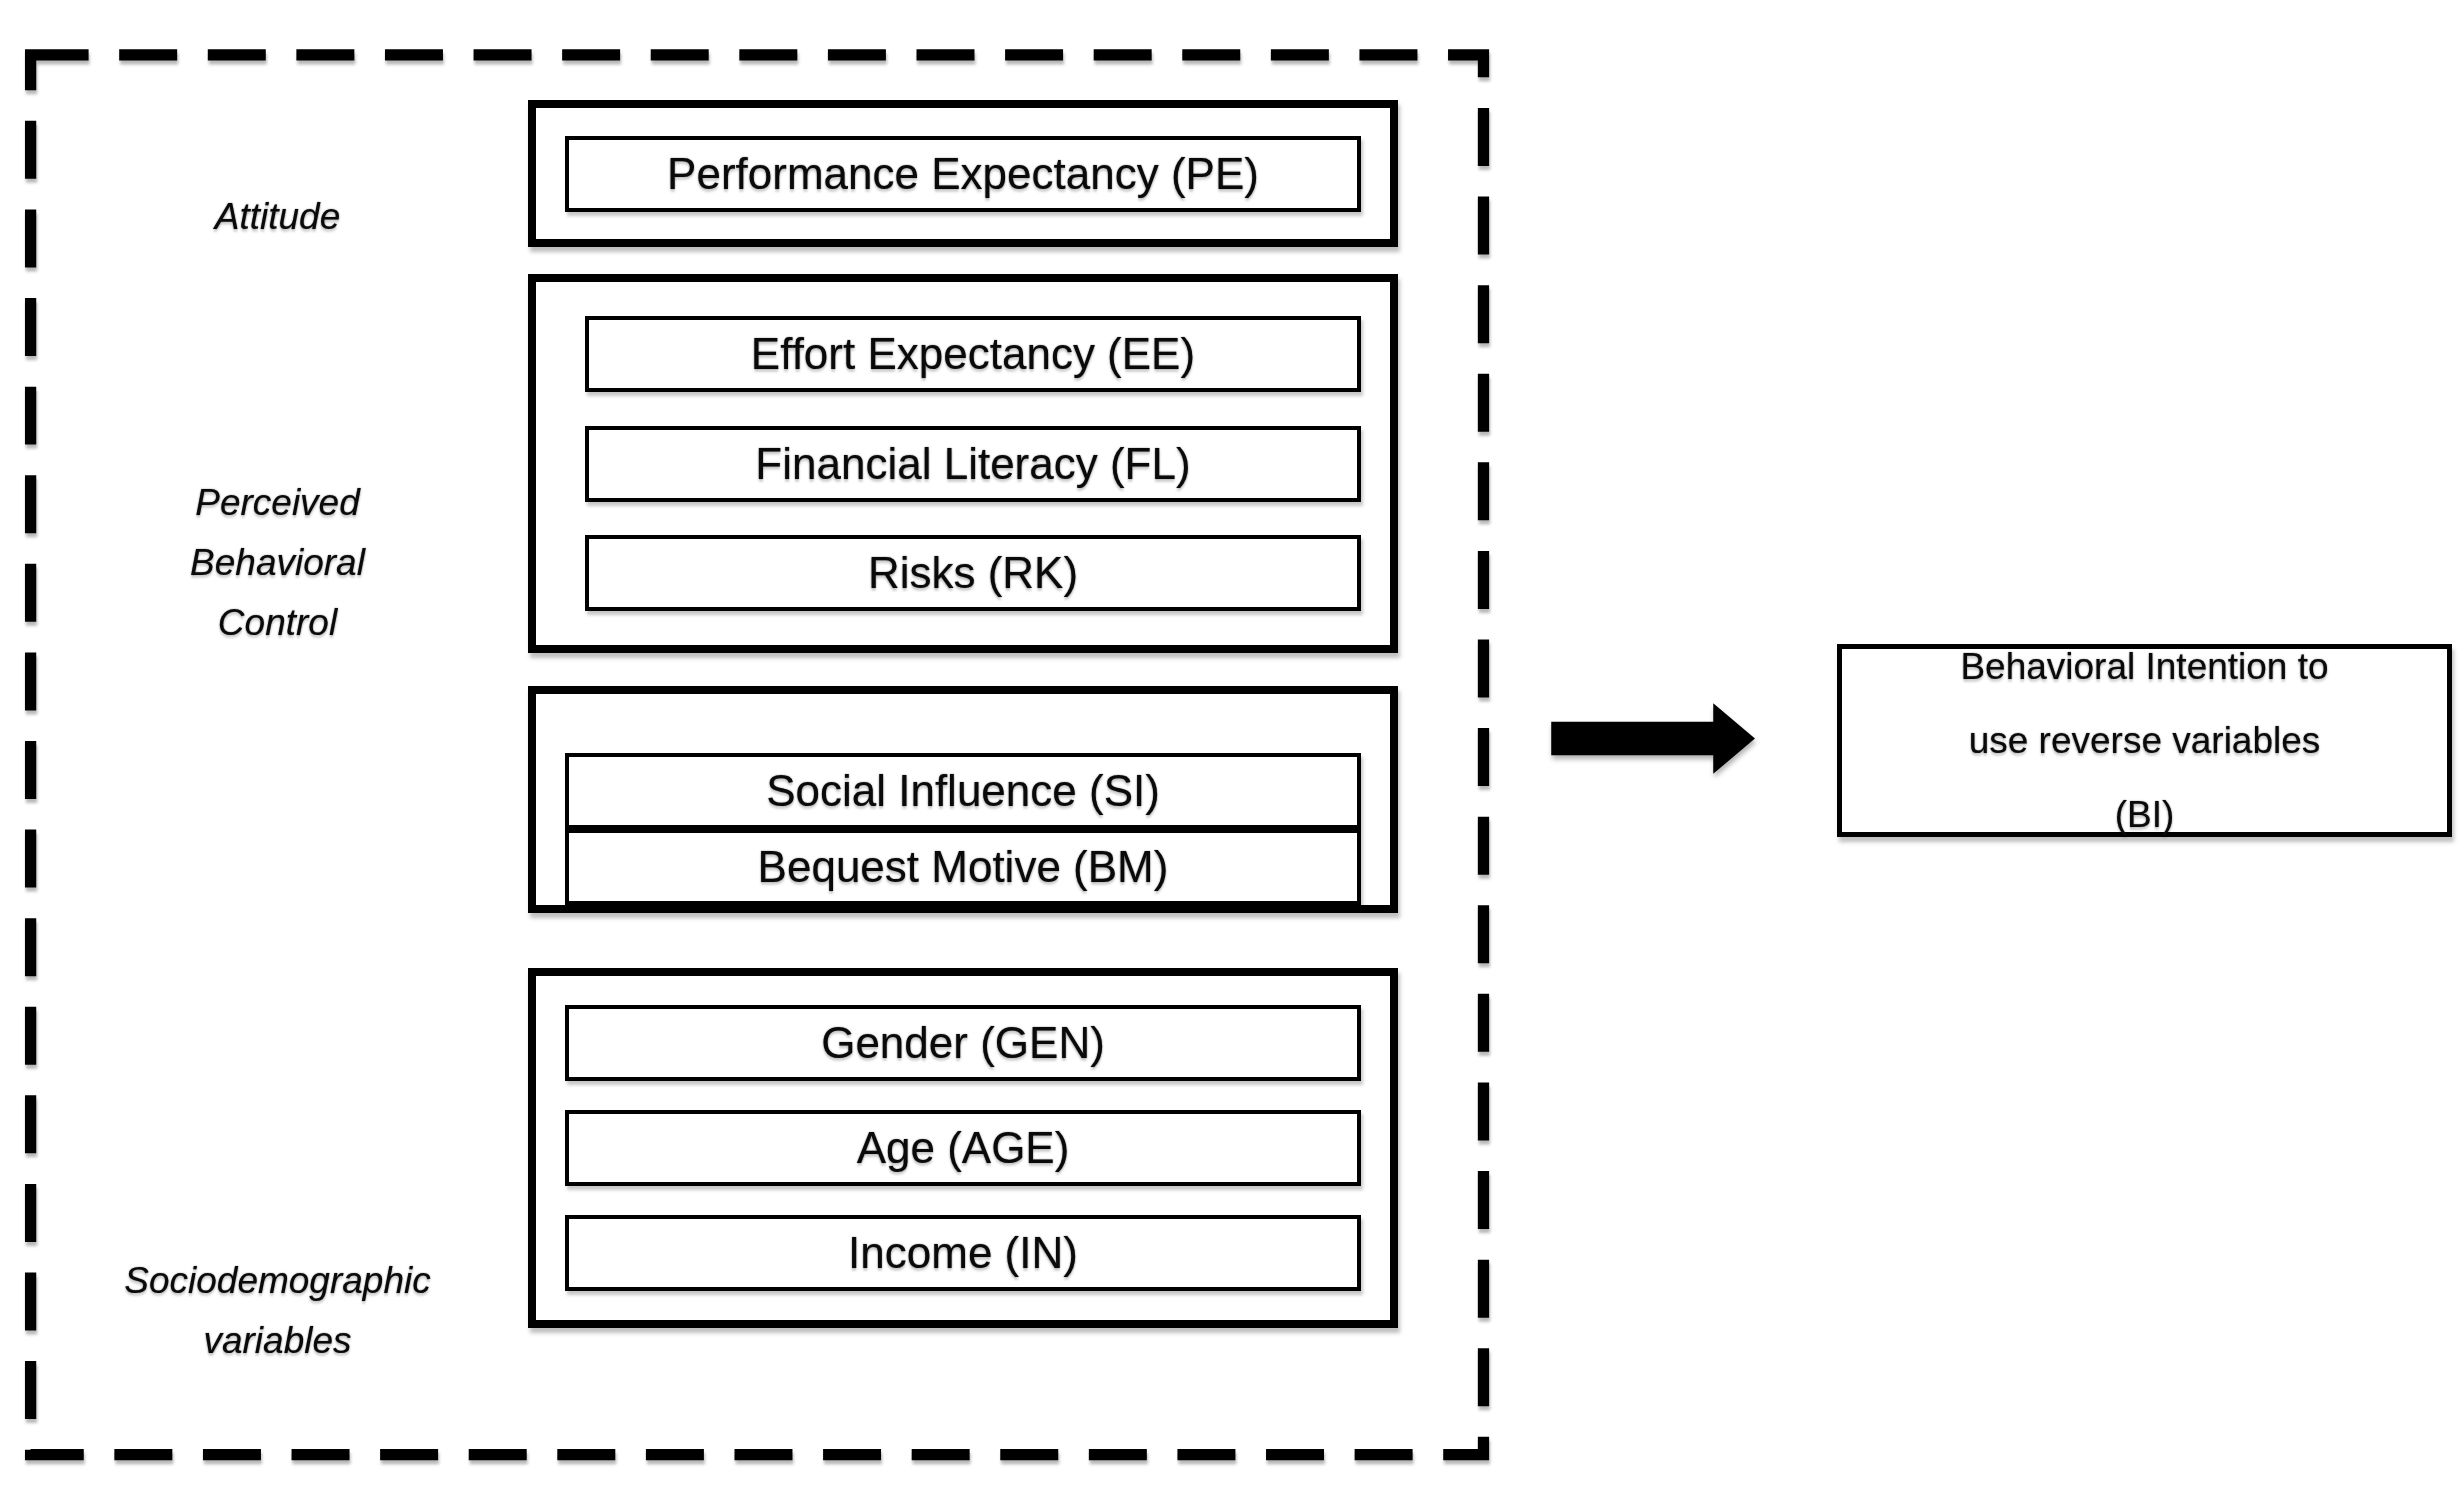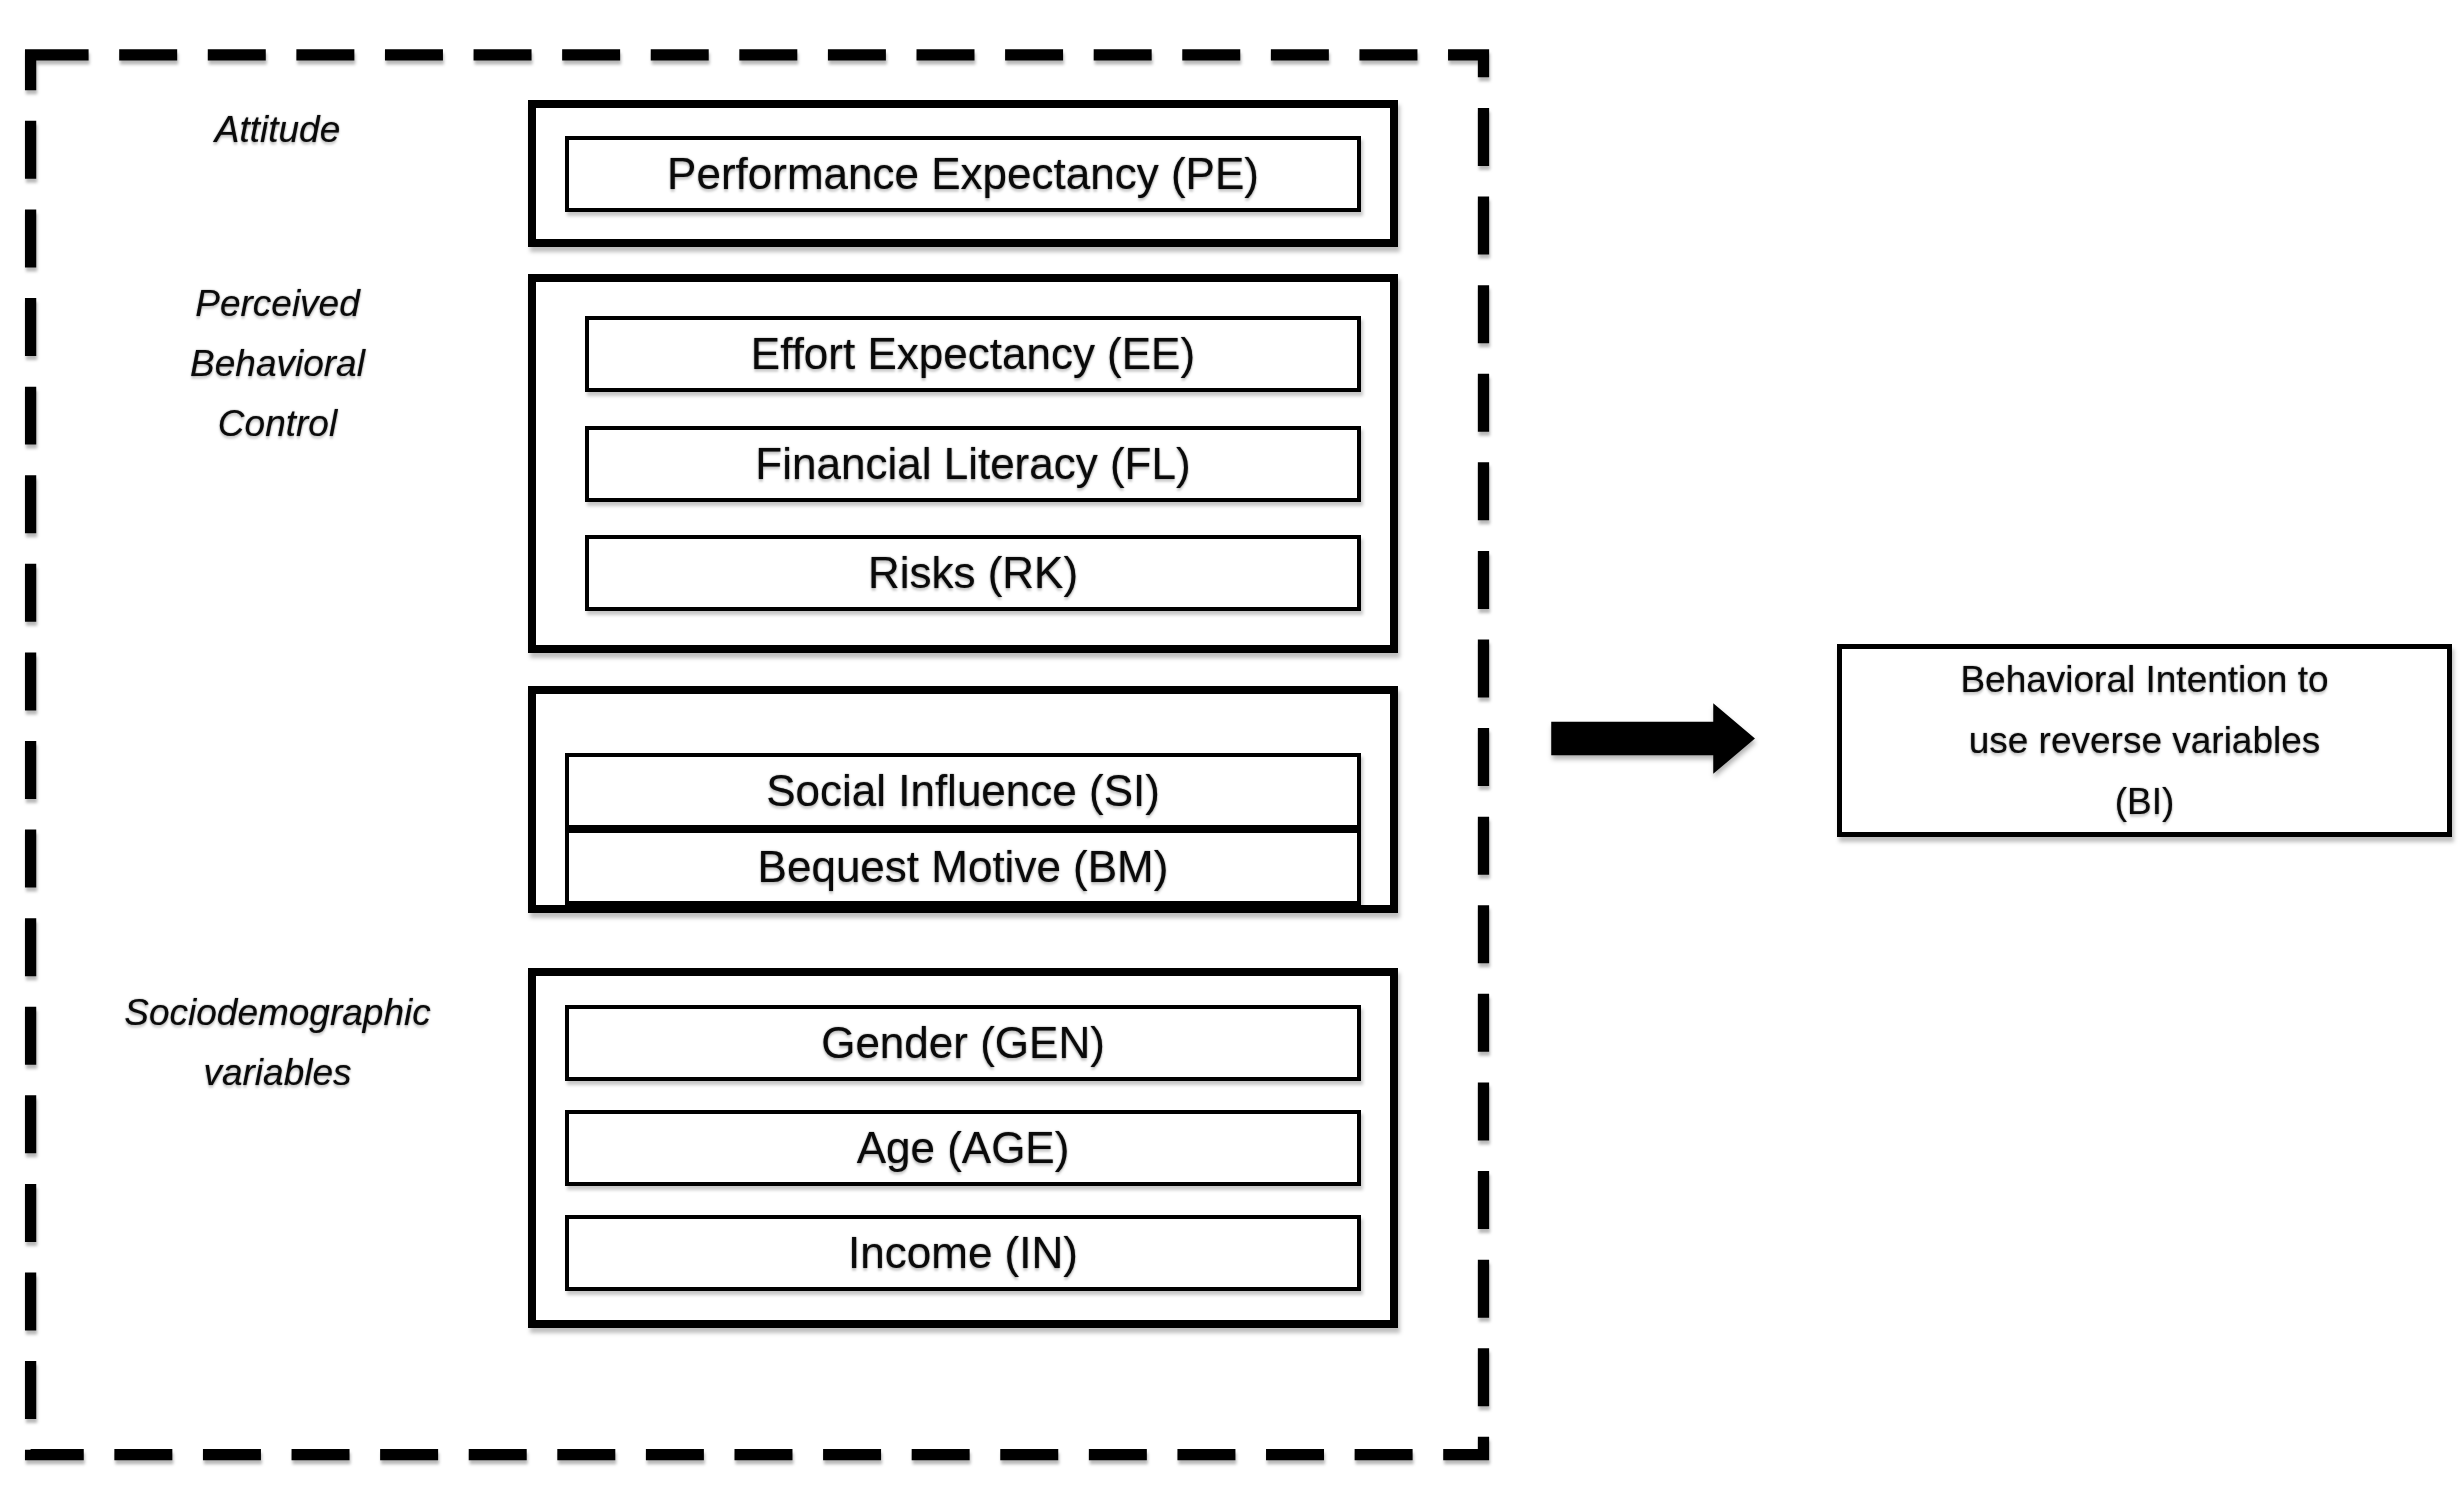--- a/index.html
+++ b/index.html
@@ -26,21 +26,21 @@
     width: 2462px;
     height: 1486px;
     filter: drop-shadow(1.6px 4px 1.6px rgba(0,0,0,0.28));
   }
   
   .side-label {
     position: absolute;
     left: 32px;
     width: 491px;
     display: flex;
-    align-items: flex-start;
+    align-items: flex-end;
     justify-content: center;
     text-align: center;
   }
   .side-label span {
     font-style: italic;
     font-size: 37px;
     line-height: 60px;
     text-shadow: 0 0 1.6px rgba(0,0,0,0.55), 0 3.2px 2.4px rgba(0,0,0,0.18);
   }
   .lbl-attitude { top: 100px; height: 147px; }
@@ -102,20 +102,21 @@
     height: 193px;
     box-sizing: border-box;
     border: 5.6px solid #000;
     background: #fff;
     box-shadow: 2.4px 4.8px 4px rgba(0,0,0,0.25);
     display: flex;
     flex-direction: column;
     align-items: center;
     justify-content: center;
     text-align: center;
+    gap: 13px;
   }
   .outcome span {
     display: block;
     font-size: 37px;
     line-height: 61px;
     text-shadow: 0 0 1.6px rgba(0,0,0,0.55), 0 3.2px 2.4px rgba(0,0,0,0.18);
     white-space: nowrap;
   }
 </style>
 </head>

